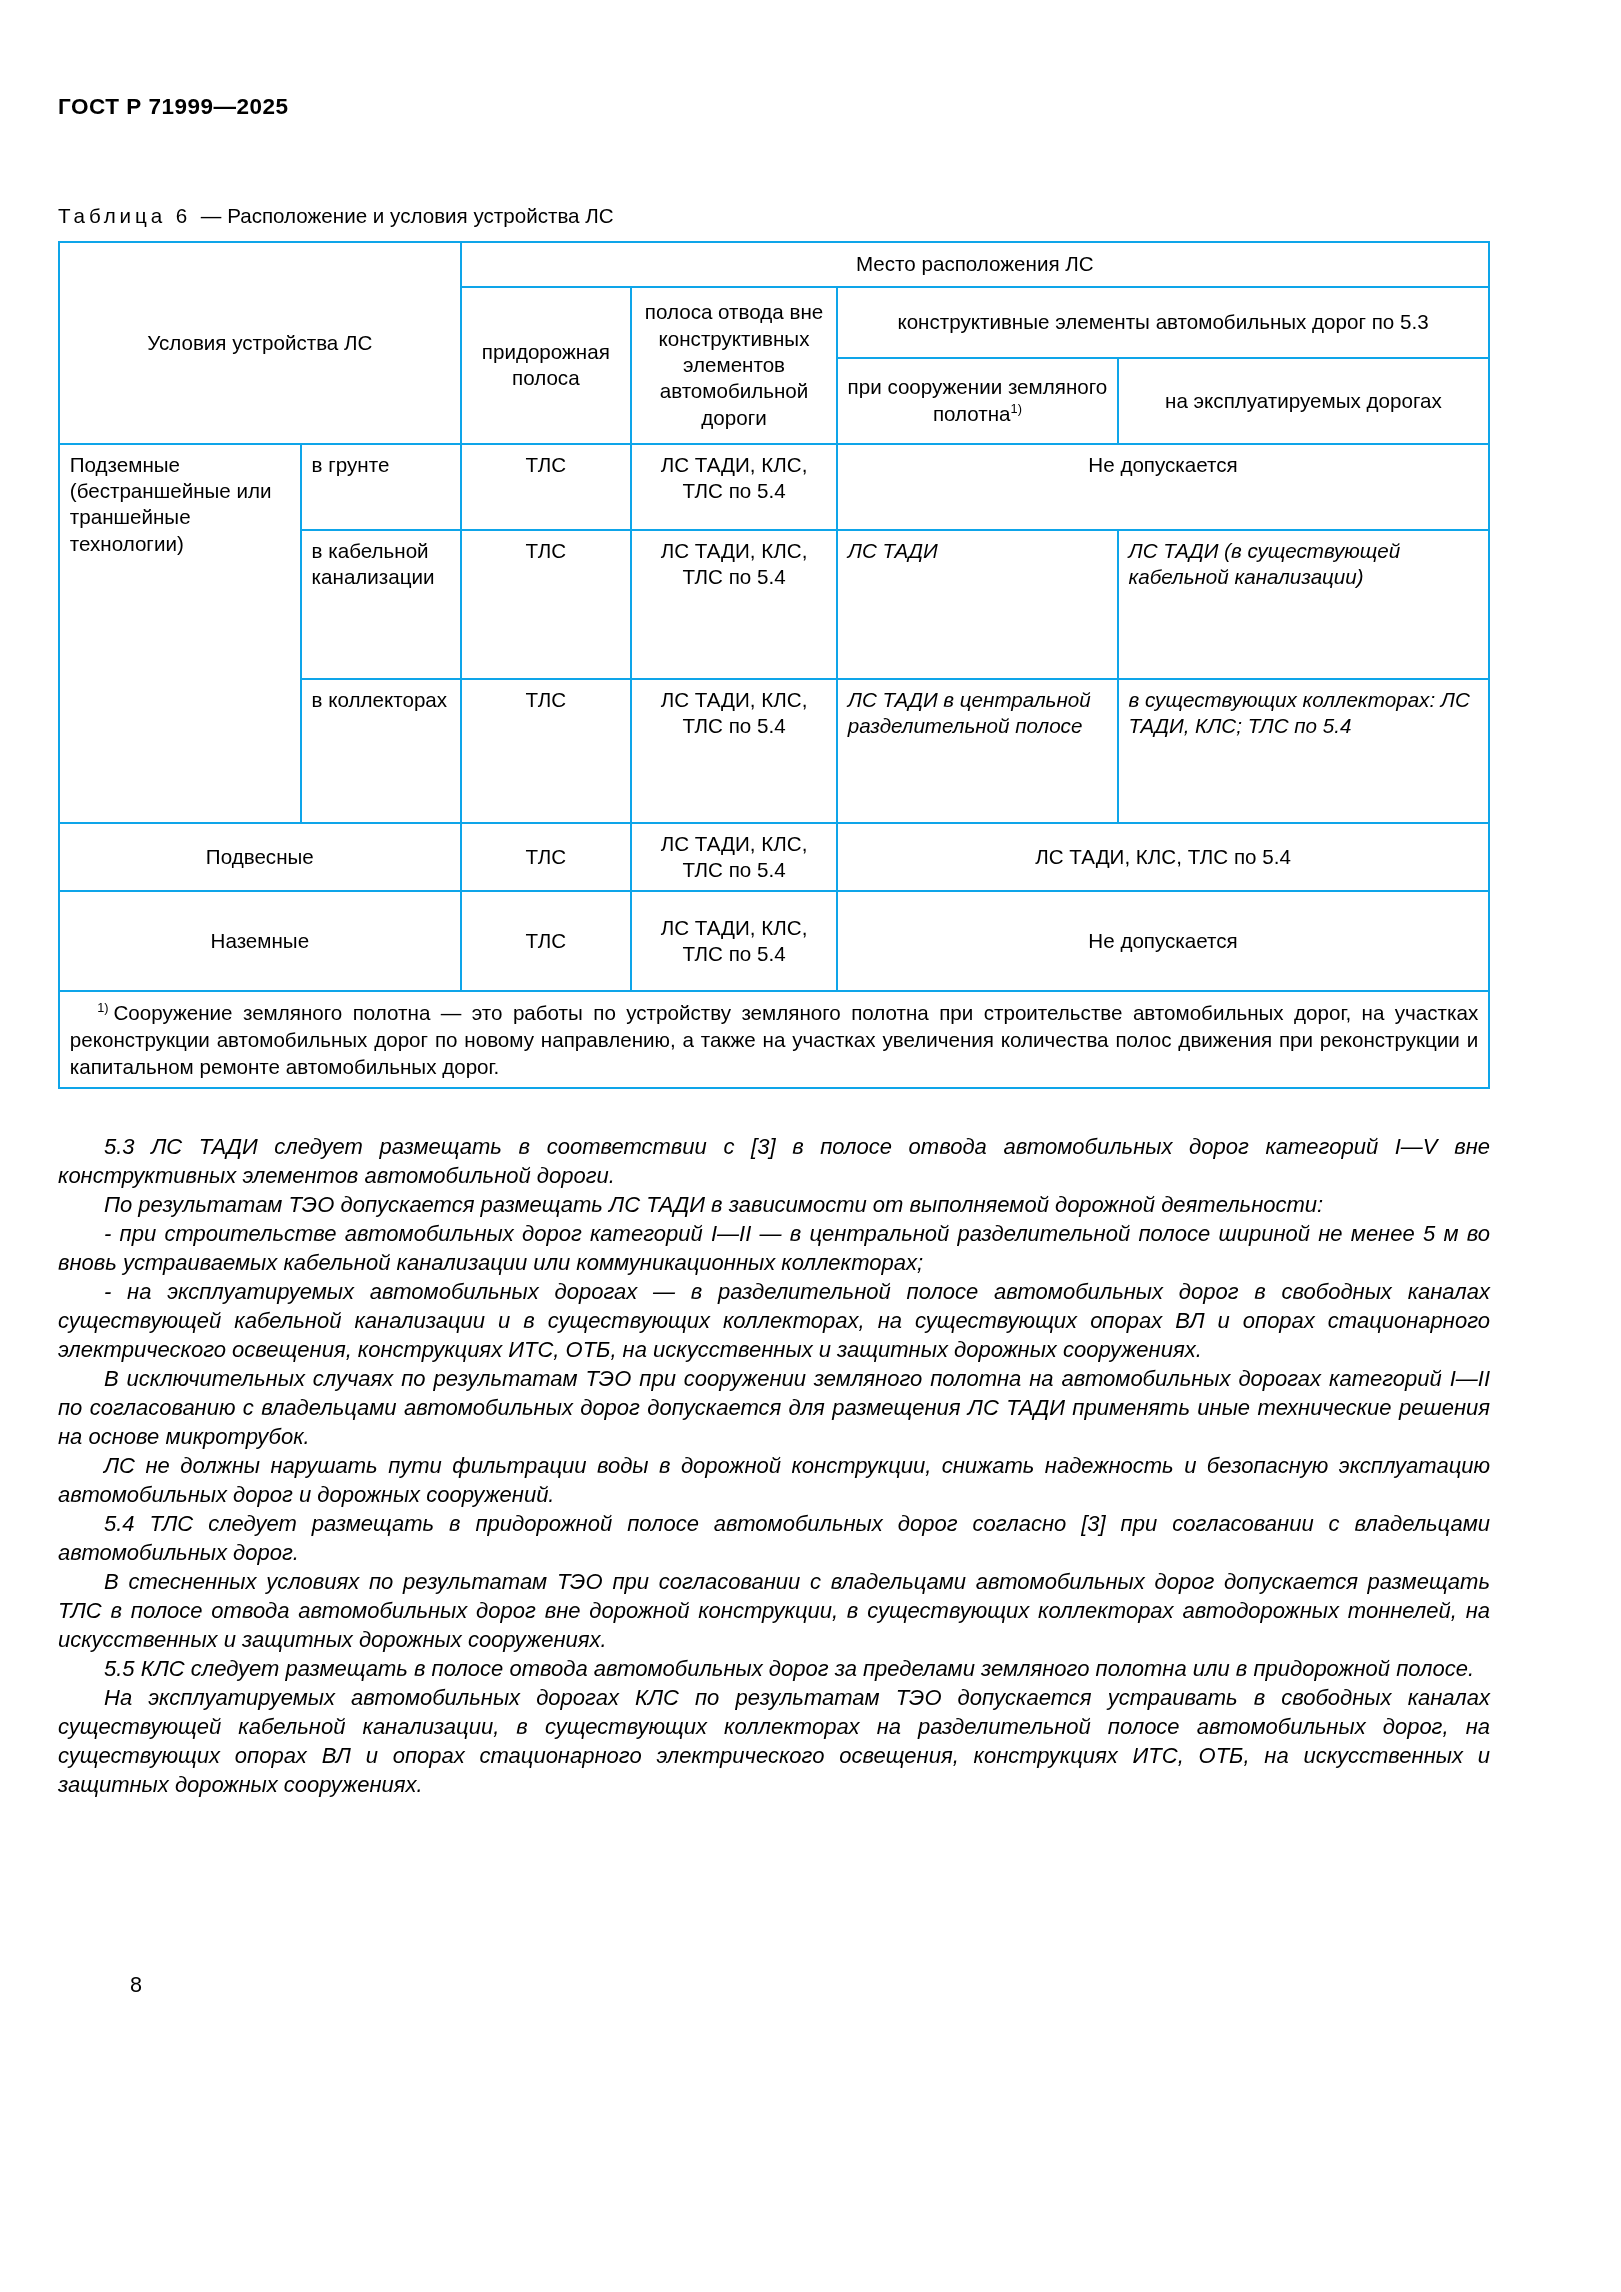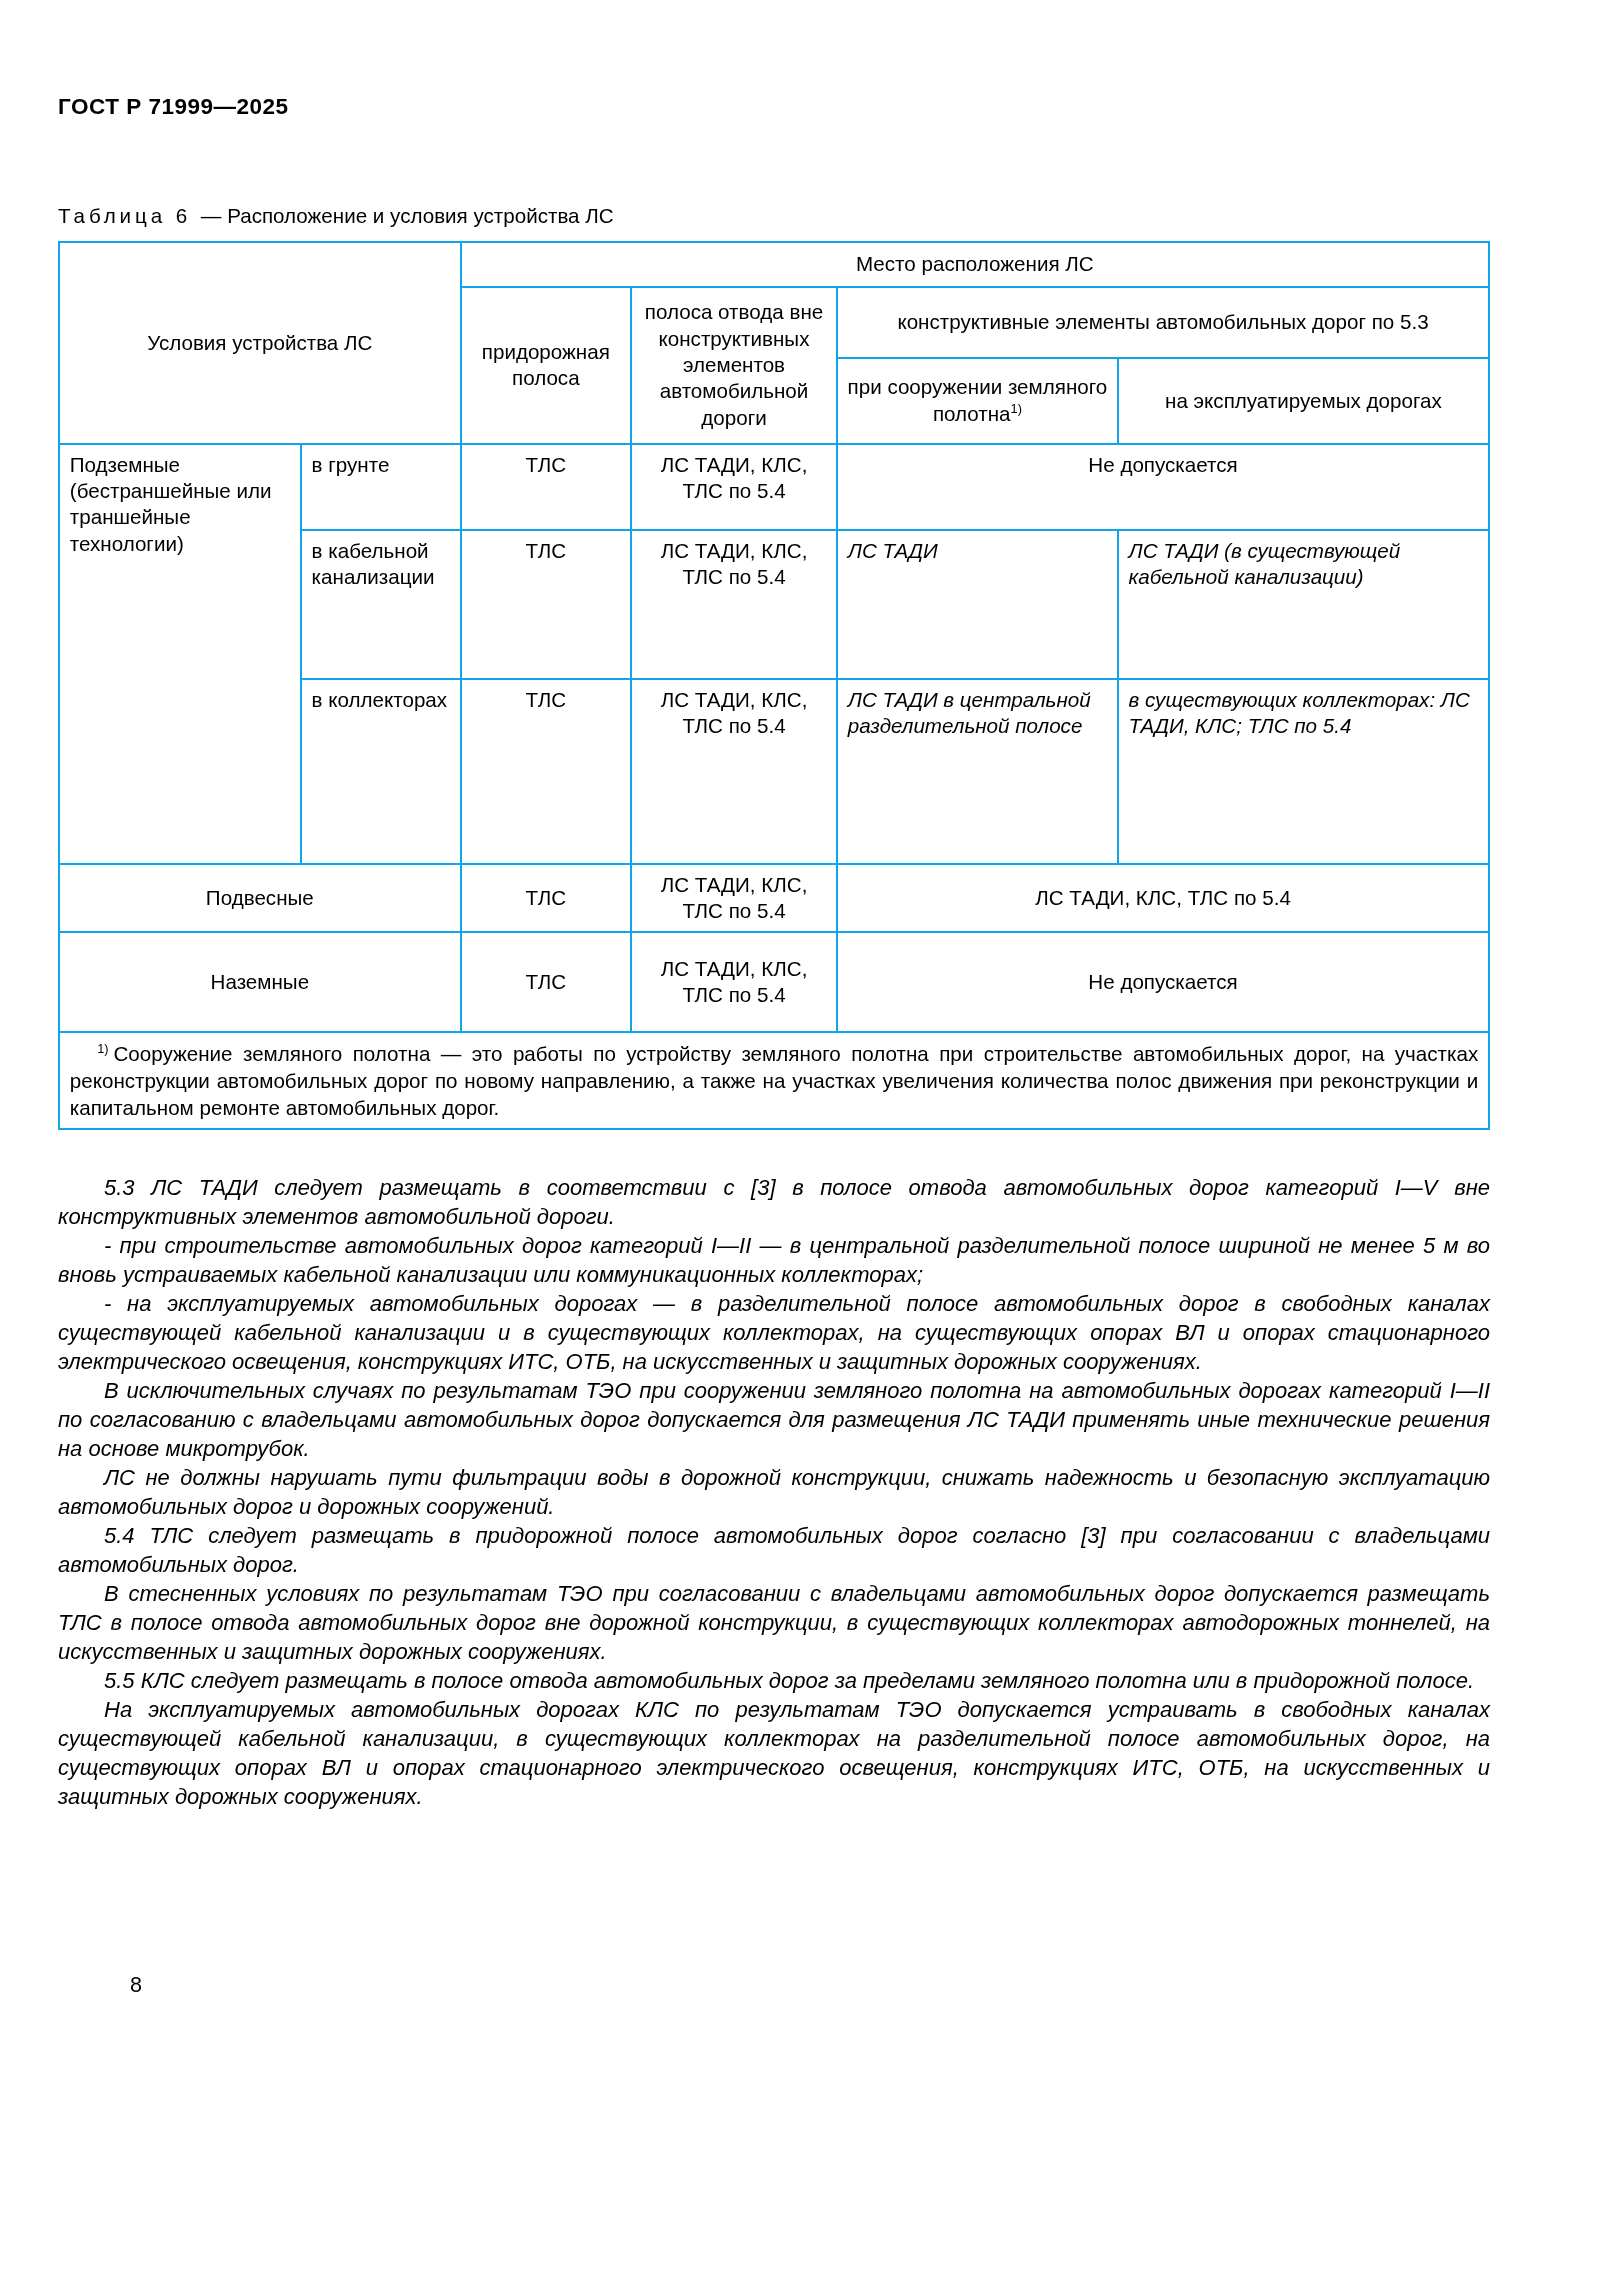--- a/index.html
+++ b/index.html
@@ -46,21 +46,21 @@
   table.gost thead th {
     text-align: center;
     vertical-align: middle;
     padding: 4.9px 7.8px;
   }
   tr.h-top    { height: 45px; }
   tr.h-mid    { height: 71px; }
   tr.h-bot    { height: 86px; }
   tr.r-ground { height: 86px; }
   tr.r-cable  { height: 149px; }
-  tr.r-coll   { height: 185px; }
+  tr.r-coll   { height: 144px; }
   tr.r-susp   { height: 64px; }
   tr.r-surf   { height: 100px; }
 
   td.cell-cat   { text-align: left;  vertical-align: top; }
   td.cell-cond  { text-align: left;  vertical-align: top; }
   td.cell-c     { text-align: center; vertical-align: top; }
   td.cell-l     { text-align: left;   vertical-align: top; font-style: italic; }
   td.cell-cm    { text-align: center; vertical-align: middle; }
 
   sup.marker {
@@ -167,20 +167,21 @@
       <tr>
         <td class="footnote-cell" colspan="6">
           <div class="fn-block"><sup class="marker">1)</sup><span>Сооружение земляного полотна — это работы по устройству земляного полотна при строительстве автомобильных дорог, на участках реконструкции автомобильных дорог по новому направлению, а также на участках увеличения количества полос движения при реконструкции и капитальном ремонте автомобильных дорог.</span></div>
         </td>
       </tr>
     </tbody>
   </table>
 
   <div class="content">
     <p>5.3 ЛС ТАДИ следует размещать в соответствии с [3] в полосе отвода автомобильных дорог категорий I—V вне конструктивных элементов автомобильной дороги.</p>
+    <p>По результатам ТЭО допускается размещать ЛС ТАДИ в зависимости от выполняемой дорожной деятельности:</p>
     <p>- при строительстве автомобильных дорог категорий I—II — в центральной разделительной полосе шириной не менее 5 м во вновь устраиваемых кабельной канализации или коммуникационных коллекторах;</p>
     <p>- на эксплуатируемых автомобильных дорогах — в разделительной полосе автомобильных дорог в свободных каналах существующей кабельной канализации и в существующих коллекторах, на существующих опорах ВЛ и опорах стационарного электрического освещения, конструкциях ИТС, ОТБ, на искусственных и защитных дорожных сооружениях.</p>
     <p>В исключительных случаях по результатам ТЭО при сооружении земляного полотна на автомобильных дорогах категорий I—II по согласованию с владельцами автомобильных дорог допускается для размещения ЛС ТАДИ применять иные технические решения на основе микротрубок.</p>
     <p>ЛС не должны нарушать пути фильтрации воды в дорожной конструкции, снижать надежность и безопасную эксплуатацию автомобильных дорог и дорожных сооружений.</p>
     <p>5.4 ТЛС следует размещать в придорожной полосе автомобильных дорог согласно [3] при согласовании с владельцами автомобильных дорог.</p>
     <p>В стесненных условиях по результатам ТЭО при согласовании с владельцами автомобильных дорог допускается размещать ТЛС в полосе отвода автомобильных дорог вне дорожной конструкции, в существующих коллекторах автодорожных тоннелей, на искусственных и защитных дорожных сооружениях.</p>
     <p>5.5 КЛС следует размещать в полосе отвода автомобильных дорог за пределами земляного полотна или в придорожной полосе.</p>
     <p>На эксплуатируемых автомобильных дорогах КЛС по результатам ТЭО допускается устраивать в свободных каналах существующей кабельной канализации, в существующих коллекторах на разделительной полосе автомобильных дорог, на существующих опорах ВЛ и опорах стационарного электрического освещения, конструкциях ИТС, ОТБ, на искусственных и защитных дорожных сооружениях.</p>
   </div>
 

